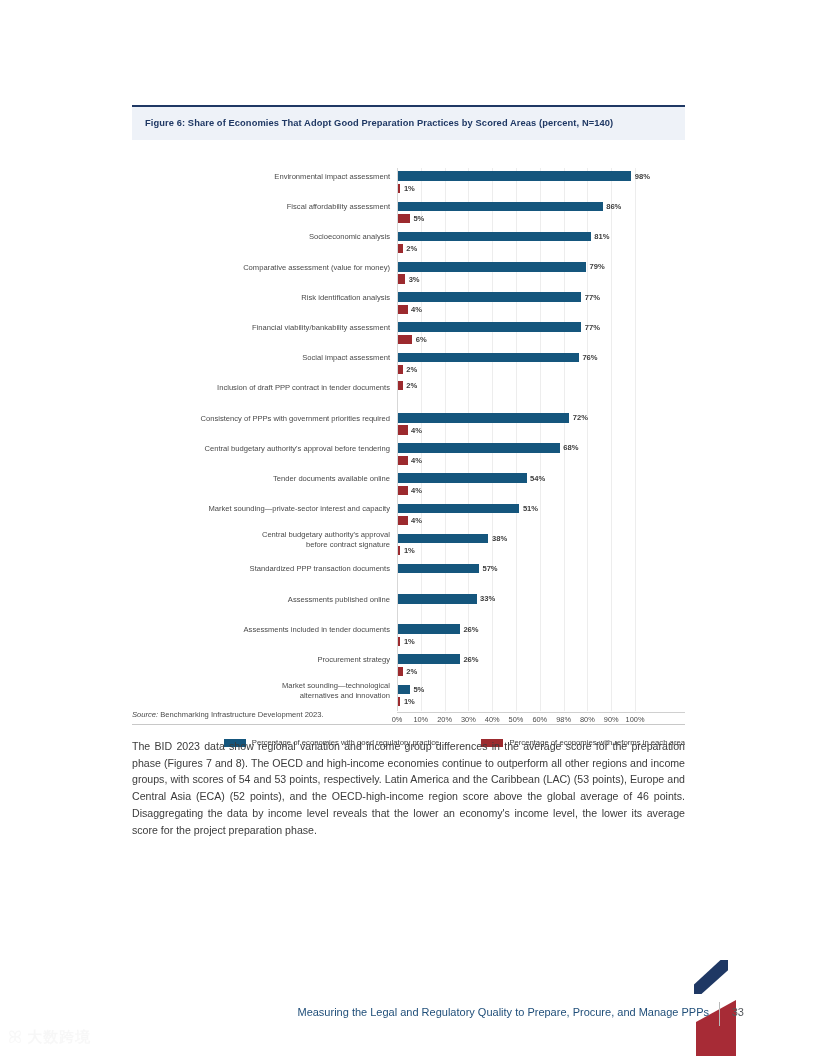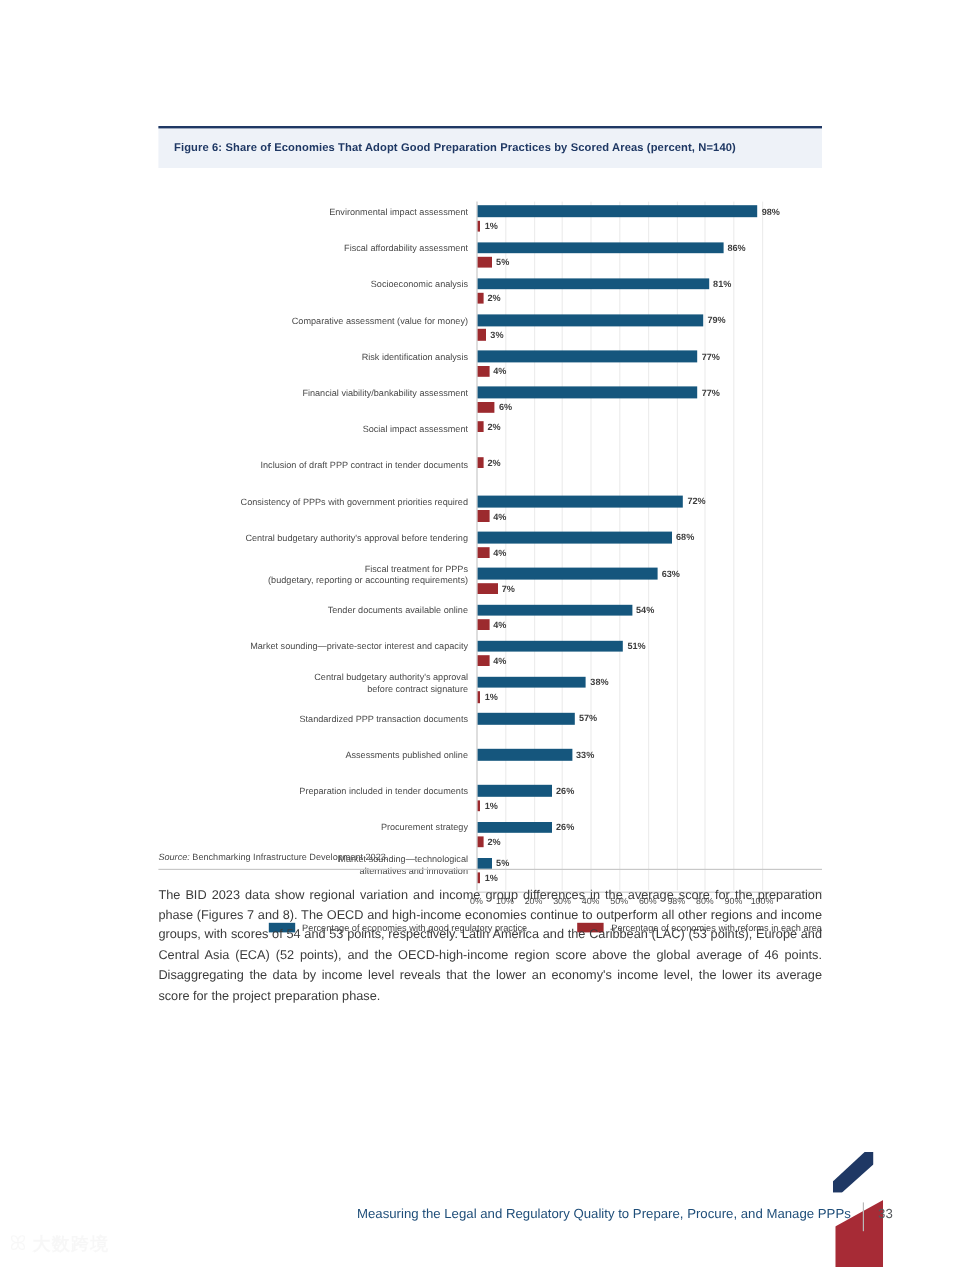--- a/index.html
+++ b/index.html
@@ -308,20 +308,24 @@
             </div>
             <div class="bar-line red">
               <span class="bar red" style="width: 14.28px;"></span>
               <span class="bar-val">6%</span>
             </div>
           </div>
         </div>
         <div class="row">
           <div class="row-label">Social impact assessment</div>
           <div class="row-bars">
+            <div class="bar-line blue">
+              <span class="bar blue" style="width: 180.88px;"></span>
+              <span class="bar-val">76%</span>
+            </div>
             <div class="bar-line red">
               <span class="bar red" style="width: 4.76px;"></span>
               <span class="bar-val">2%</span>
             </div>
           </div>
         </div>
         <div class="row">
           <div class="row-label">Inclusion of draft PPP contract in tender documents</div>
           <div class="row-bars">
             <div class="bar-line red">
@@ -350,34 +354,20 @@
               <span class="bar blue" style="width: 161.84px;"></span>
               <span class="bar-val">68%</span>
             </div>
             <div class="bar-line red">
               <span class="bar red" style="width: 9.52px;"></span>
               <span class="bar-val">4%</span>
             </div>
           </div>
         </div>
         <div class="row">
-          <div class="row-label two-line">Fiscal treatment for PPPs
-(budgetary, reporting or accounting requirements)</div>
-          <div class="row-bars">
-            <div class="bar-line blue">
-              <span class="bar blue" style="width: 149.94px;"></span>
-              <span class="bar-val">63%</span>
-            </div>
-            <div class="bar-line red">
-              <span class="bar red" style="width: 16.66px;"></span>
-              <span class="bar-val">7%</span>
-            </div>
-          </div>
-        </div>
-        <div class="row">
           <div class="row-label">Tender documents available online</div>
           <div class="row-bars">
             <div class="bar-line blue">
               <span class="bar blue" style="width: 128.52px;"></span>
               <span class="bar-val">54%</span>
             </div>
             <div class="bar-line red">
               <span class="bar red" style="width: 9.52px;"></span>
               <span class="bar-val">4%</span>
             </div>
@@ -424,21 +414,21 @@
           <div class="row-label">Assessments published online</div>
           <div class="row-bars">
             <div class="bar-line blue">
               <span class="bar blue" style="width: 78.54px;"></span>
               <span class="bar-val">33%</span>
             </div>
             <div class="bar-line red"></div>
           </div>
         </div>
         <div class="row">
-          <div class="row-label">Preparation included in tender documents</div>
+          <div class="row-label">Assessments included in tender documents</div>
           <div class="row-bars">
             <div class="bar-line blue">
               <span class="bar blue" style="width: 61.88px;"></span>
               <span class="bar-val">26%</span>
             </div>
             <div class="bar-line red">
               <span class="bar red" style="width: 2.38px;"></span>
               <span class="bar-val">1%</span>
             </div>
           </div>

